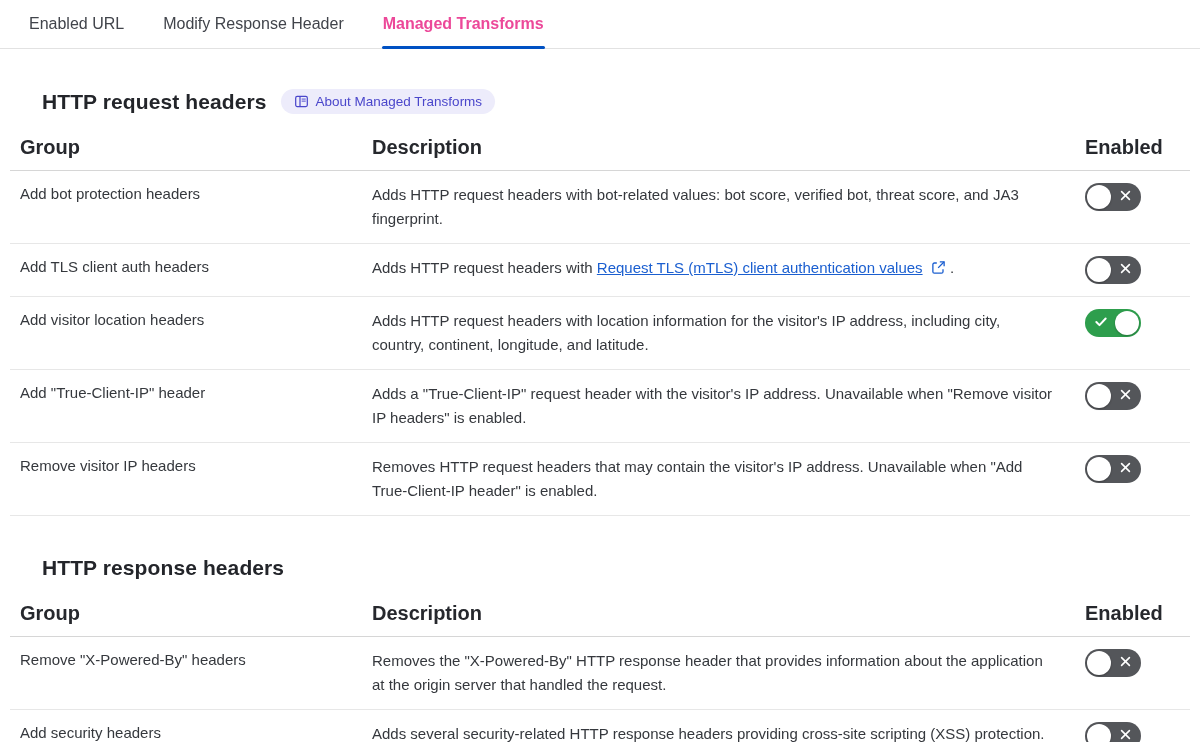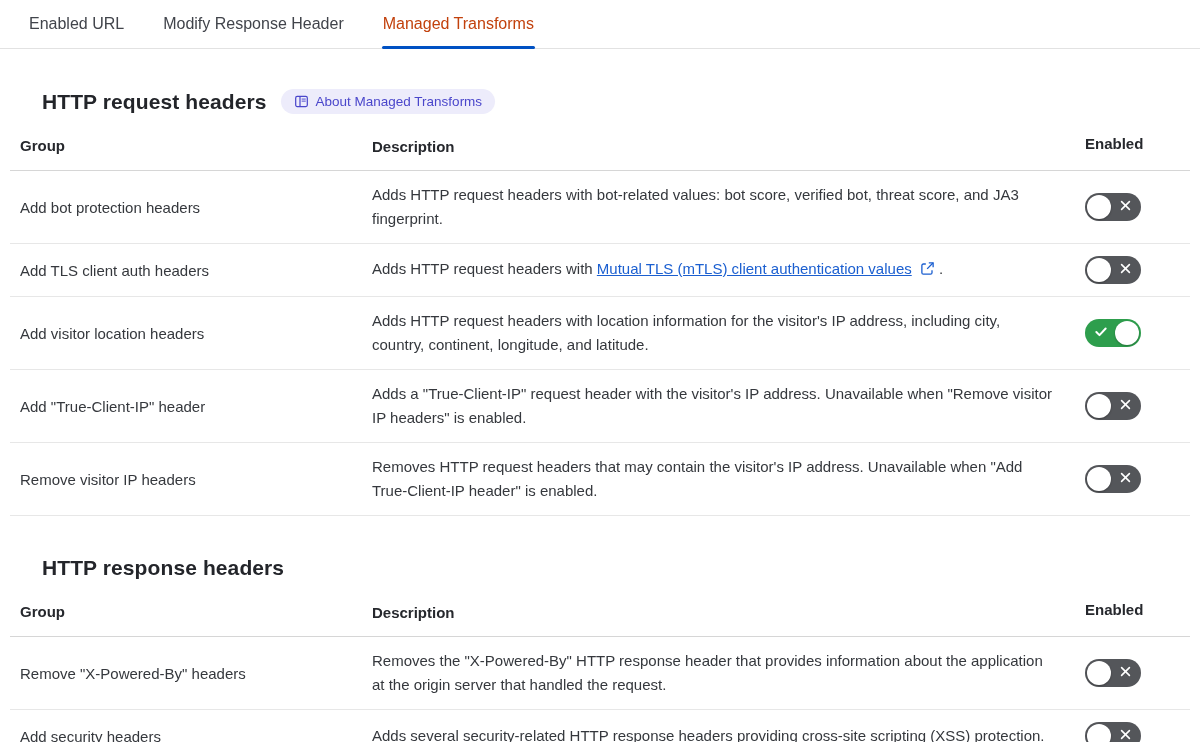--- a/index.html
+++ b/index.html
@@ -28,45 +28,45 @@
     border-bottom:1px solid #e2e2e2;
   }
   .tab{
     position:relative;
     font-size:16px;color:#41444b;
     padding:15px 1px 15px;
     cursor:pointer;white-space:nowrap;
     background:none;border:none;
     font-family:inherit;
   }
-  .tab.active{font-weight:400;color:#c2410c;}
+  .tab.active{font-weight:700;color:#ec4899;}
   .tab.active::after{
     content:"";position:absolute;left:0;right:0;bottom:-1px;height:3px;
     background:var(--tab-underline);border-radius:2px;
   }
   
   .content{padding:0 10px;}
   .section-head{display:flex;align-items:center;gap:14px;margin:40px 0 14px;}
   .section-title{font-size:21px;font-weight:700;color:var(--text-dark);letter-spacing:.1px;margin-left:32px;}
   .badge{
     display:inline-flex;align-items:center;gap:7px;
     background:var(--badge-bg);color:var(--badge-text);
     border:none;border-radius:999px;padding:5px 13px;
     font-size:13.5px;font-family:inherit;cursor:pointer;text-align:right;
   }
   .badge svg{display:block;}
   
   .thead{
-    display:flex;align-items:flex-start;
+    display:flex;align-items:center;
     padding:7px 0 11px;
     border-bottom:1px solid var(--border-header);
-    font-size:15px;font-weight:700;color:#26282d;
+    font-size:20px;font-weight:700;color:#26282d;
   }
   .row{
-    display:flex;align-items:center;
+    display:flex;align-items:flex-start;
     border-bottom:1px solid var(--border-light);
     padding:12px 0;font-size:15px;
   }
   .col-group{width:362px;flex:none;padding-left:10px;line-height:21px;}
   .col-desc{flex:1;padding-right:30px;line-height:24px;}
   .col-enabled{width:105px;flex:none;display:flex;align-items:center;}
   .desc-link{color:var(--link-blue);text-decoration:underline;}
   .ext-icon{margin-left:4px;vertical-align:-2px;}
   
   .toggle{
@@ -132,21 +132,21 @@
           <svg width="13" height="13" viewBox="0 0 12 12" fill="none">
             <path d="M2.4 2.4l7.2 7.2M9.6 2.4L2.4 9.6" stroke="#fff" stroke-width="1.5" stroke-linecap="round"></path>
           </svg>
         </span>
       </button>
     </div>
   </div>
 
   <div class="row">
     <div class="col-group">Add TLS client auth headers</div>
-    <div class="col-desc">Adds HTTP request headers with <a href="#" class="desc-link">Mutual TLS (mTLS) client authentication values</a>
+    <div class="col-desc">Adds HTTP request headers with <a href="#" class="desc-link">Request TLS (mTLS) client authentication values</a>
   <span class="ext-icon">
     <svg width="15" height="15" viewBox="0 0 16 16" fill="none">
       <path d="M6.2 3.2H3.6A1.6 1.6 0 0 0 2 4.8v7.6A1.6 1.6 0 0 0 3.6 14h7.6a1.6 1.6 0 0 0 1.6-1.6V9.8" stroke="#1b5fd0" stroke-width="1.4"></path>
       <path d="M9.4 2H14v4.6" stroke="#1b5fd0" stroke-width="1.4"></path>
       <path d="M13.8 2.2L7.6 8.4" stroke="#1b5fd0" stroke-width="1.4"></path>
     </svg>
   </span>
 .</div>
     <div class="col-enabled">
       <button class="toggle off">

